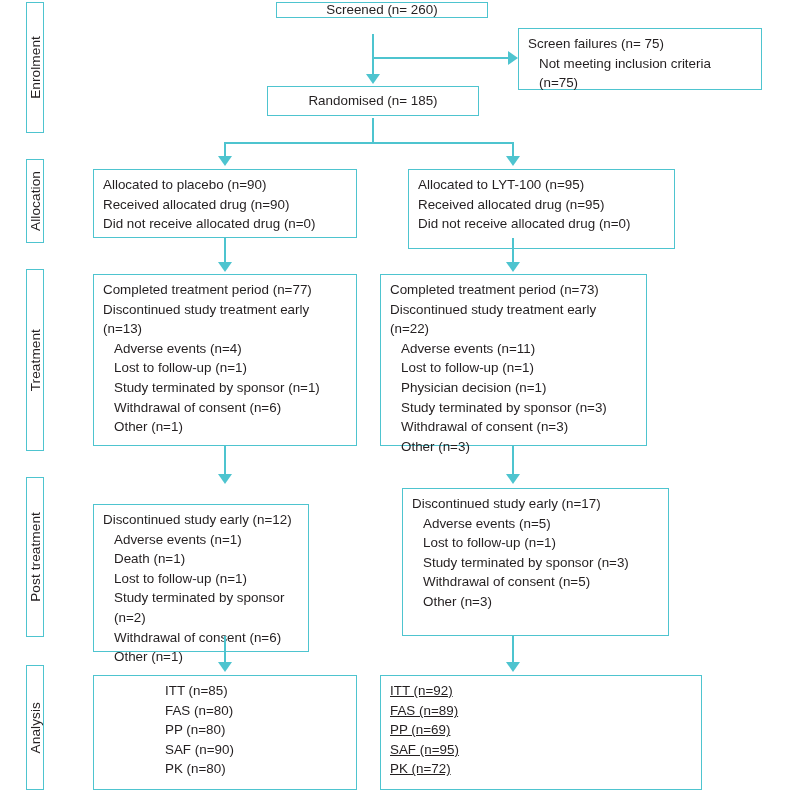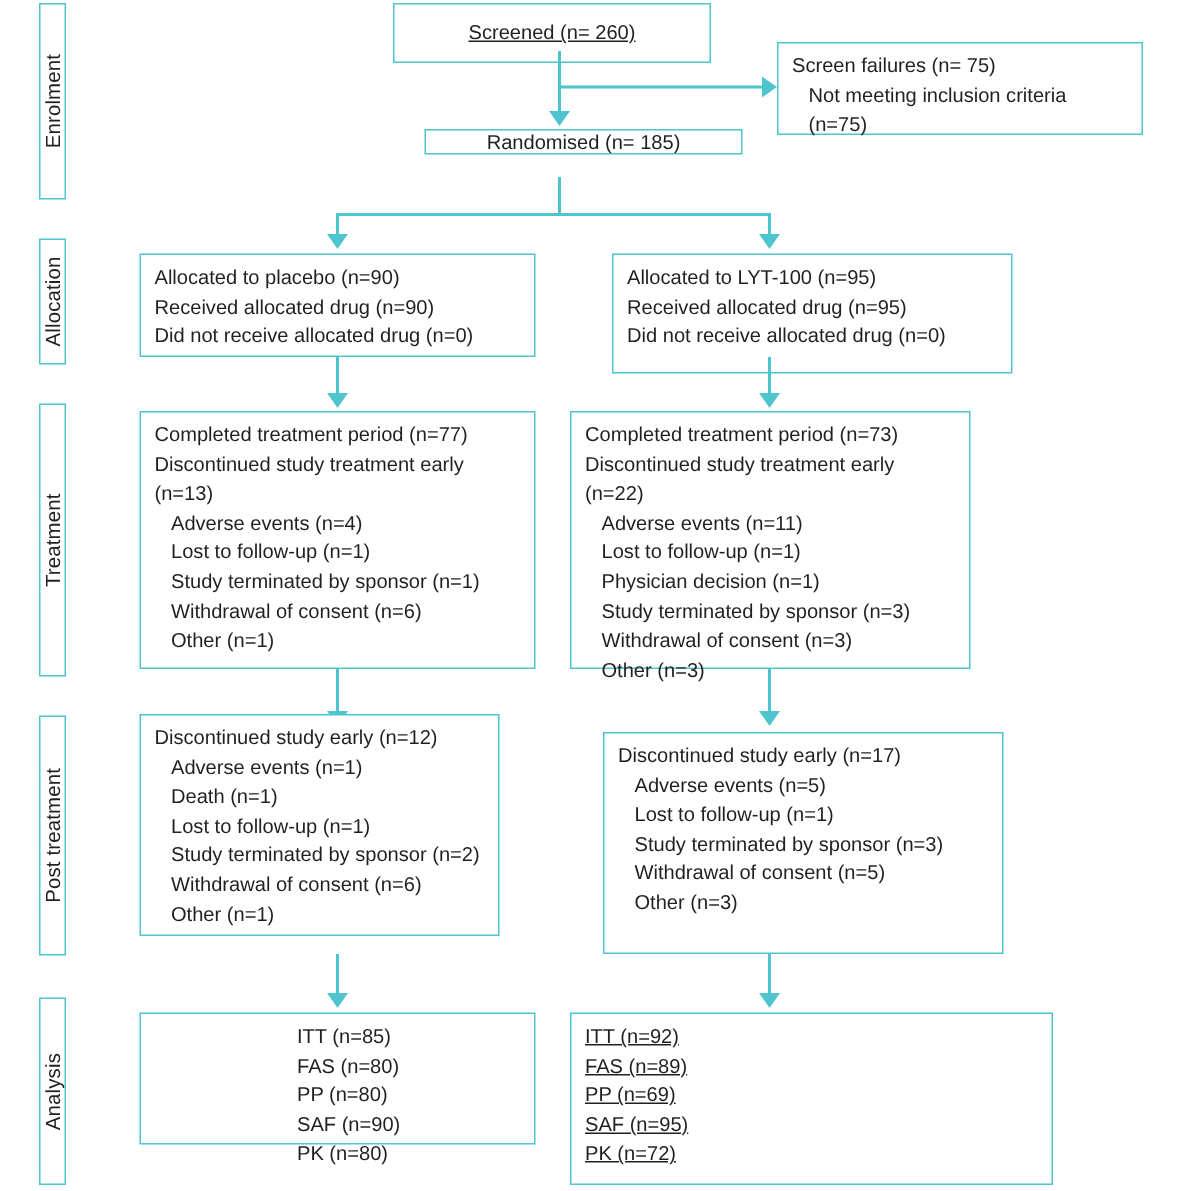--- a/index.html
+++ b/index.html
@@ -94,36 +94,36 @@
   <div class="stage-label" style="left:26px; top:269px; width:18px; height:182px;">
     <span>Treatment</span>
   </div>
   <div class="stage-label" style="left:26px; top:477px; width:18px; height:160px;">
     <span>Post treatment</span>
   </div>
   <div class="stage-label" style="left:26px; top:665px; width:18px; height:125px;">
     <span>Analysis</span>
   </div>
 
-  <div class="box center" style="left:262px; top:2px; width:212px; height:40px;text-decoration:underline;">
+  <div class="box center" style="left:276px; top:2px; width:212px; height:16px;">
     <div>Screened (n= 260)</div>
   </div>
 
   <div class="line-v" style="left:372px; top:34px; height:42px;"></div>
   <div class="arrow-down" style="left:365.5px; top:74px;"></div>
 
   <div class="line-h" style="left:372px; top:57px; width:138px;"></div>
   <div class="arrow-right" style="left:508px; top:50.5px;"></div>
 
   <div class="box" style="left:518px; top:28px; width:244px; height:62px;">
     <div>Screen failures (n= 75)</div>
     <div class="indent">Not meeting inclusion criteria (n=75)</div>
   </div>
 
-  <div class="box center" style="left:267px; top:86px; width:212px; height:17px;margin-left:16px;">
+  <div class="box center" style="left:267px; top:86px; width:212px; height:30px;">
     <div>Randomised (n= 185)</div>
   </div>
 
   <div class="line-v" style="left:372px; top:118px; width:1.6px; height:26px;"></div>
   <div class="line-h" style="left:224px; top:142.4px; width:290px;"></div>
   <div class="line-v" style="left:224px; top:142px; height:16px;"></div>
   <div class="arrow-down" style="left:217.5px; top:156px;"></div>
   <div class="line-v" style="left:512.4px; top:142px; height:16px;"></div>
   <div class="arrow-down" style="left:506px; top:156px;"></div>
 
@@ -163,21 +163,21 @@
     <div class="indent">Study terminated by sponsor (n=3)</div>
     <div class="indent">Withdrawal of consent (n=3)</div>
     <div class="indent">Other (n=3)</div>
   </div>
 
   <div class="line-v" style="left:224px; top:446px; height:30px;"></div>
   <div class="arrow-down" style="left:217.5px; top:474px;"></div>
   <div class="line-v" style="left:512.4px; top:446px; height:30px;"></div>
   <div class="arrow-down" style="left:506px; top:474px;"></div>
 
-  <div class="box" style="left:93px; top:476px; width:240px; height:148px;">
+  <div class="box" style="left:93px; top:504px; width:216px; height:148px;">
     <div>Discontinued study early (n=12)</div>
     <div class="indent">Adverse events (n=1)</div>
     <div class="indent">Death (n=1)</div>
     <div class="indent">Lost to follow-up (n=1)</div>
     <div class="indent">Study terminated by sponsor (n=2)</div>
     <div class="indent">Withdrawal of consent (n=6)</div>
     <div class="indent">Other (n=1)</div>
   </div>
   <div class="box" style="left:380px; top:488px; width:267px; height:148px;margin-left:22px;">
     <div>Discontinued study early (n=17)</div>
@@ -186,21 +186,21 @@
     <div class="indent">Study terminated by sponsor (n=3)</div>
     <div class="indent">Withdrawal of consent (n=5)</div>
     <div class="indent">Other (n=3)</div>
   </div>
 
   <div class="line-v" style="left:224px; top:636px; height:28px;"></div>
   <div class="arrow-down" style="left:217.5px; top:662px;"></div>
   <div class="line-v" style="left:512.4px; top:636px; height:28px;"></div>
   <div class="arrow-down" style="left:506px; top:662px;"></div>
 
-  <div class="box" style="left:93px; top:675px; width:264px; height:88px; padding-left:104px;">
+  <div class="box" style="left:93px; top:675px; width:264px; height:115px; padding-left:71px;">
     <div>ITT (n=85)</div>
     <div>FAS (n=80)</div>
     <div>PP (n=80)</div>
     <div>SAF (n=90)</div>
     <div>PK (n=80)</div>
   </div>
   <div class="box" style="left:380px; top:675px; width:322px; height:115px; text-decoration:underline;">
     <div>ITT (n=92)</div>
     <div>FAS (n=89)</div>
     <div>PP (n=69)</div>

